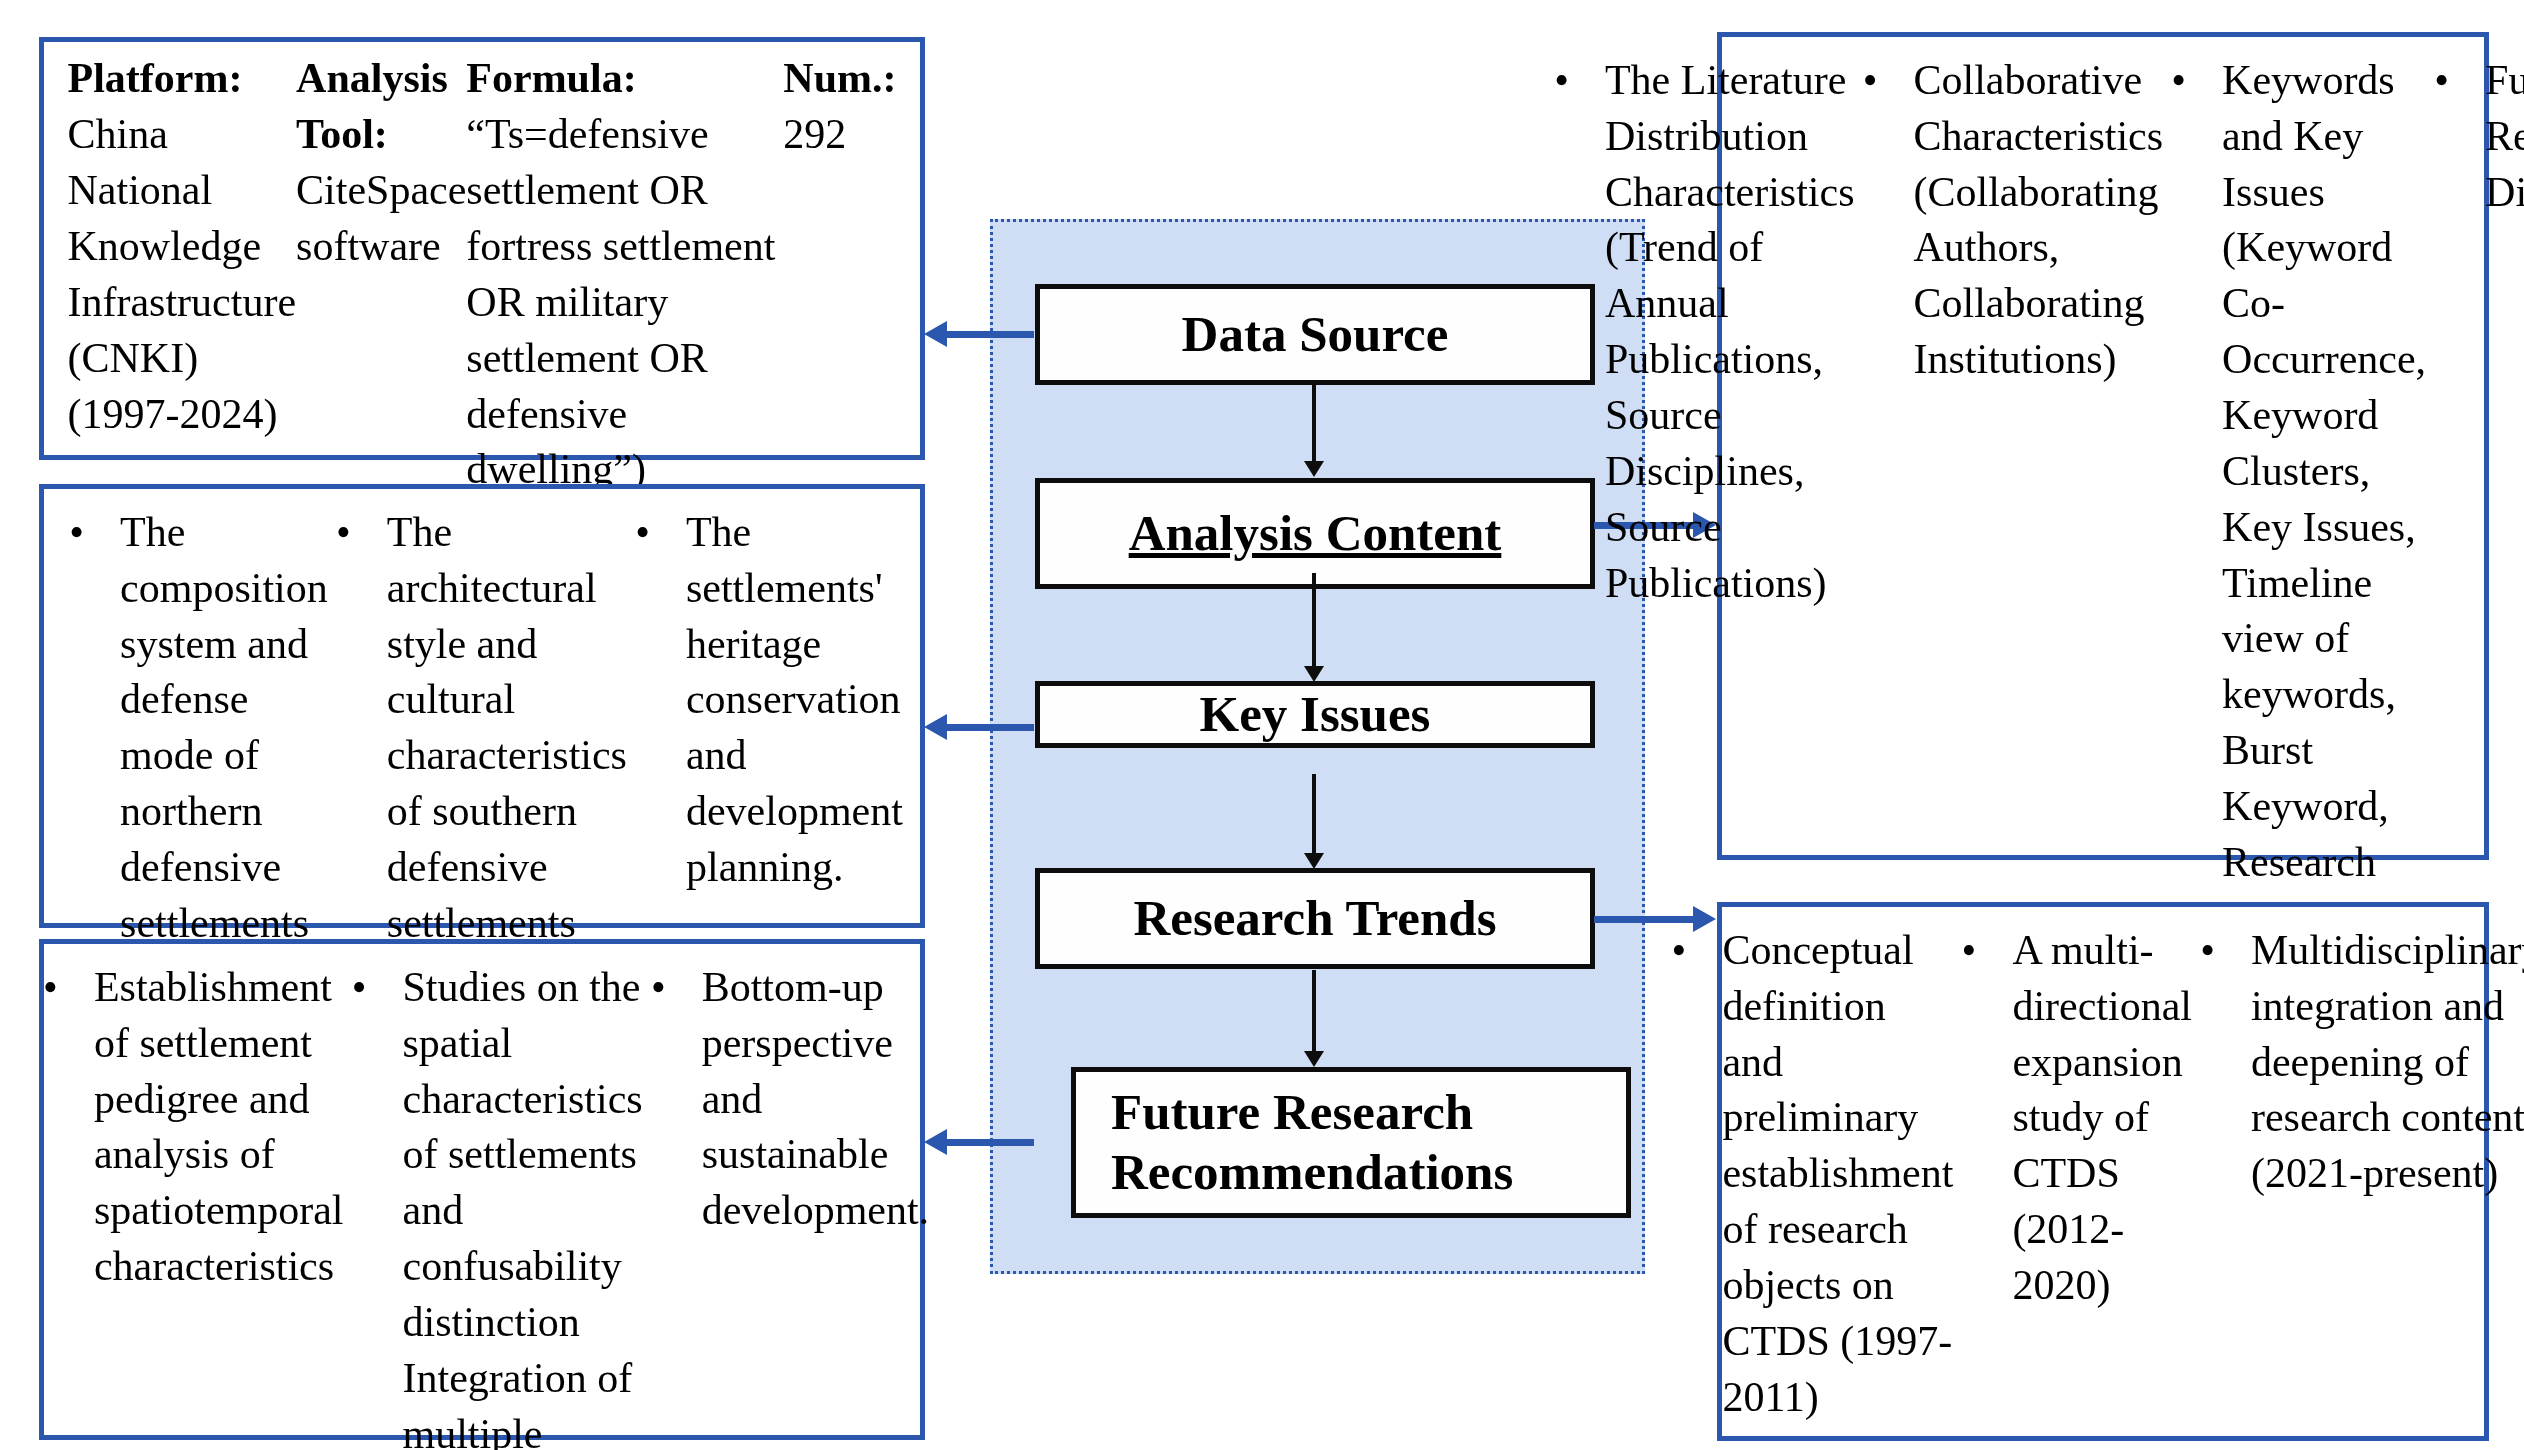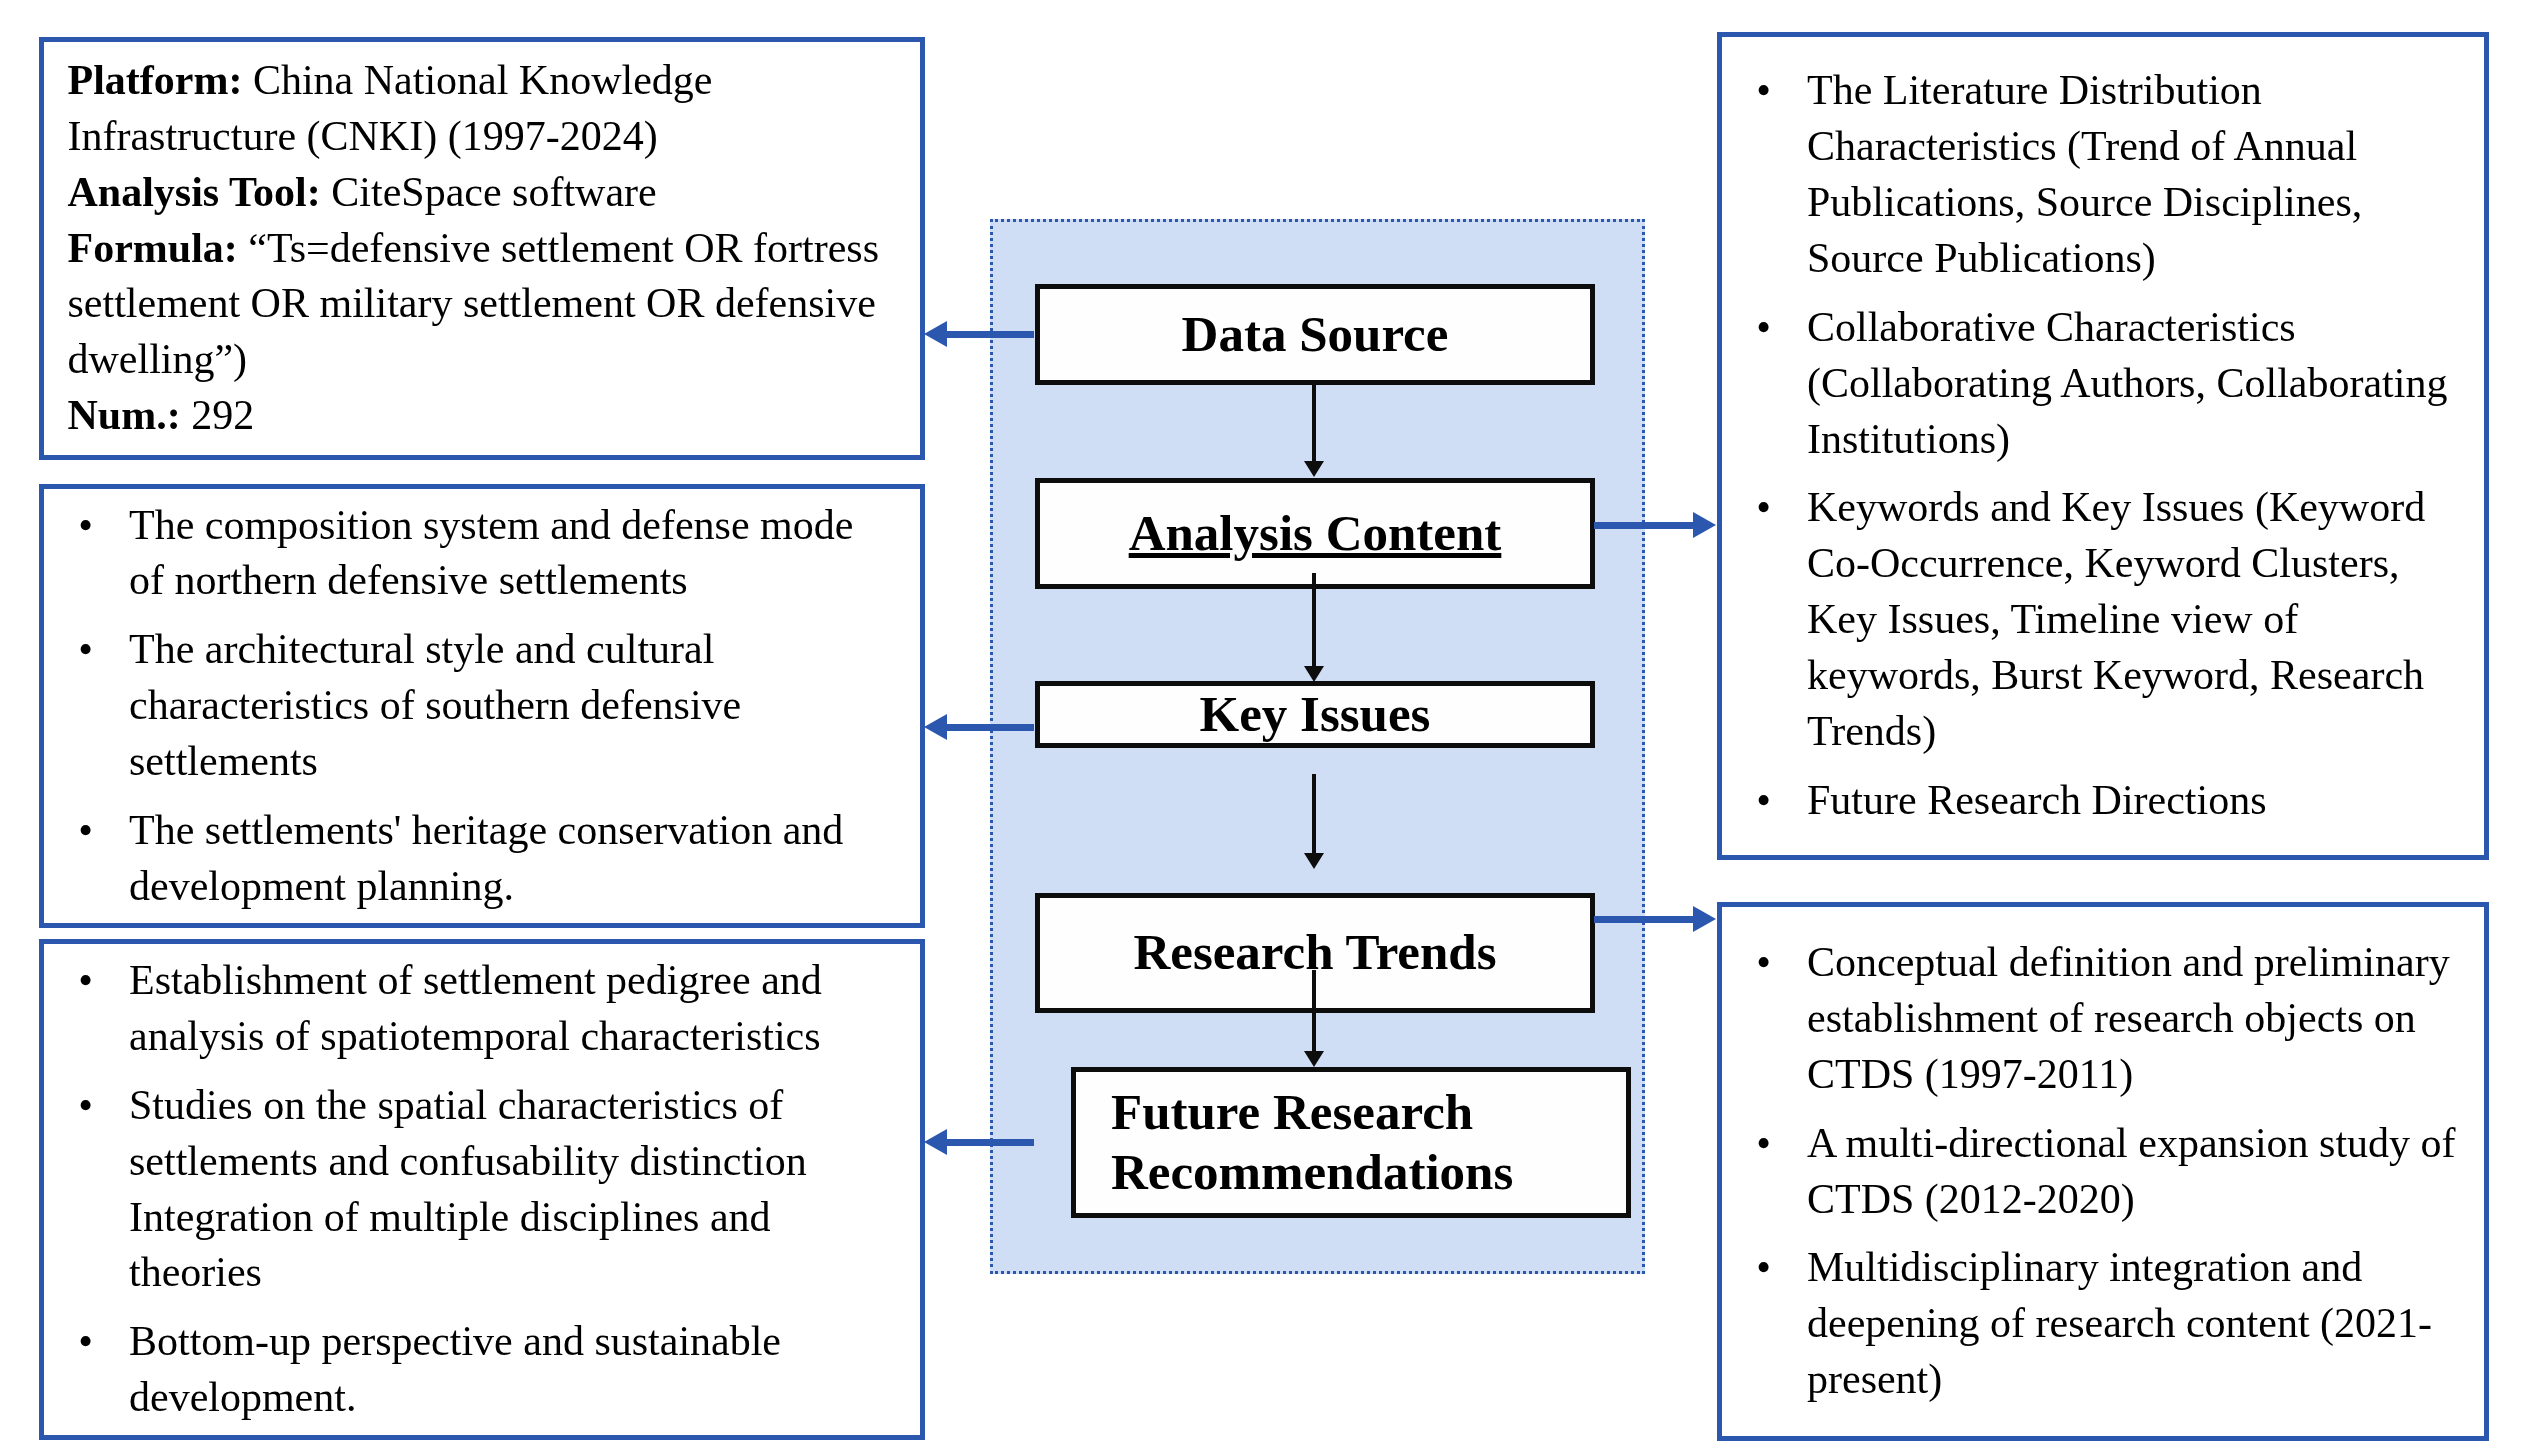--- a/index.html
+++ b/index.html
@@ -20,21 +20,21 @@
   
   .flow-box{
     position:absolute;left:1035px;width:560px;box-sizing:border-box;
     background:#fefefe;border:5.3px solid var(--ink);
     display:flex;align-items:center;justify-content:center;text-align:left;
     font-weight:bold;font-size:51px;line-height:1.16;padding:0 35px;
   }
   #fb-0{top:284px;height:101px;}
   #fb-1{top:478px;height:111px;text-decoration:underline;}
   #fb-2{top:681px;height:67px;}
-  #fb-3{top:893px;height:120px;}
+  #fb-3{top:868px;height:101px;}
   #fb-4{top:1067px;height:151px;margin-left:36px;}
   
   .varrow{position:absolute;left:1312px;width:4.1px;background:var(--ink);}
   .varrow::after{
     content:"";position:absolute;left:50%;bottom:-16px;transform:translateX(-50%);
     border:solid transparent;border-width:16.5px 10px 0 10px;border-top-color:var(--ink);
   }
   #va-0{top:385px;height:76px;}
   #va-1{top:573px;height:93px;}
   #va-2{top:774px;height:79px;}
@@ -53,21 +53,21 @@
   }
   #ha-ds{left:947px;width:87px;top:331px;}
   #ha-ki{left:947px;width:87px;top:724px;}
   #ha-fr{left:947px;width:87px;top:1139px;}
   #ha-ac{left:1594px;width:99px;top:522px;}
   #ha-rt{left:1594px;width:99px;top:916px;}
   
   .side-box{
     position:absolute;box-sizing:border-box;background:#ffffff;
     border:5.3px solid var(--blue);
-    display:flex;flex-direction:column;justify-content:center;
+    display:flex;flex-direction:row;justify-content:center;
     font-size:42px;line-height:1.33;
   }
   #box-info{left:39px;top:37px;width:886px;height:423px;padding:9.4px 23.5px;}
   #box-ki{left:39px;top:484px;width:886px;height:444px;padding:9.4px 26px;}
   #box-fr{left:39px;top:939px;width:886px;height:501px;padding:9.4px 26px;}
   #box-ac{left:1717px;top:32px;width:772px;height:828px;padding:9.4px 26px;}
   #box-rt{left:1717px;top:902px;width:772px;height:539px;padding:9.4px 26px;}
   .entry{margin:0;}
   .entry strong{font-weight:bold;}
   .bullet{display:flex;margin:6.5px 0;}

